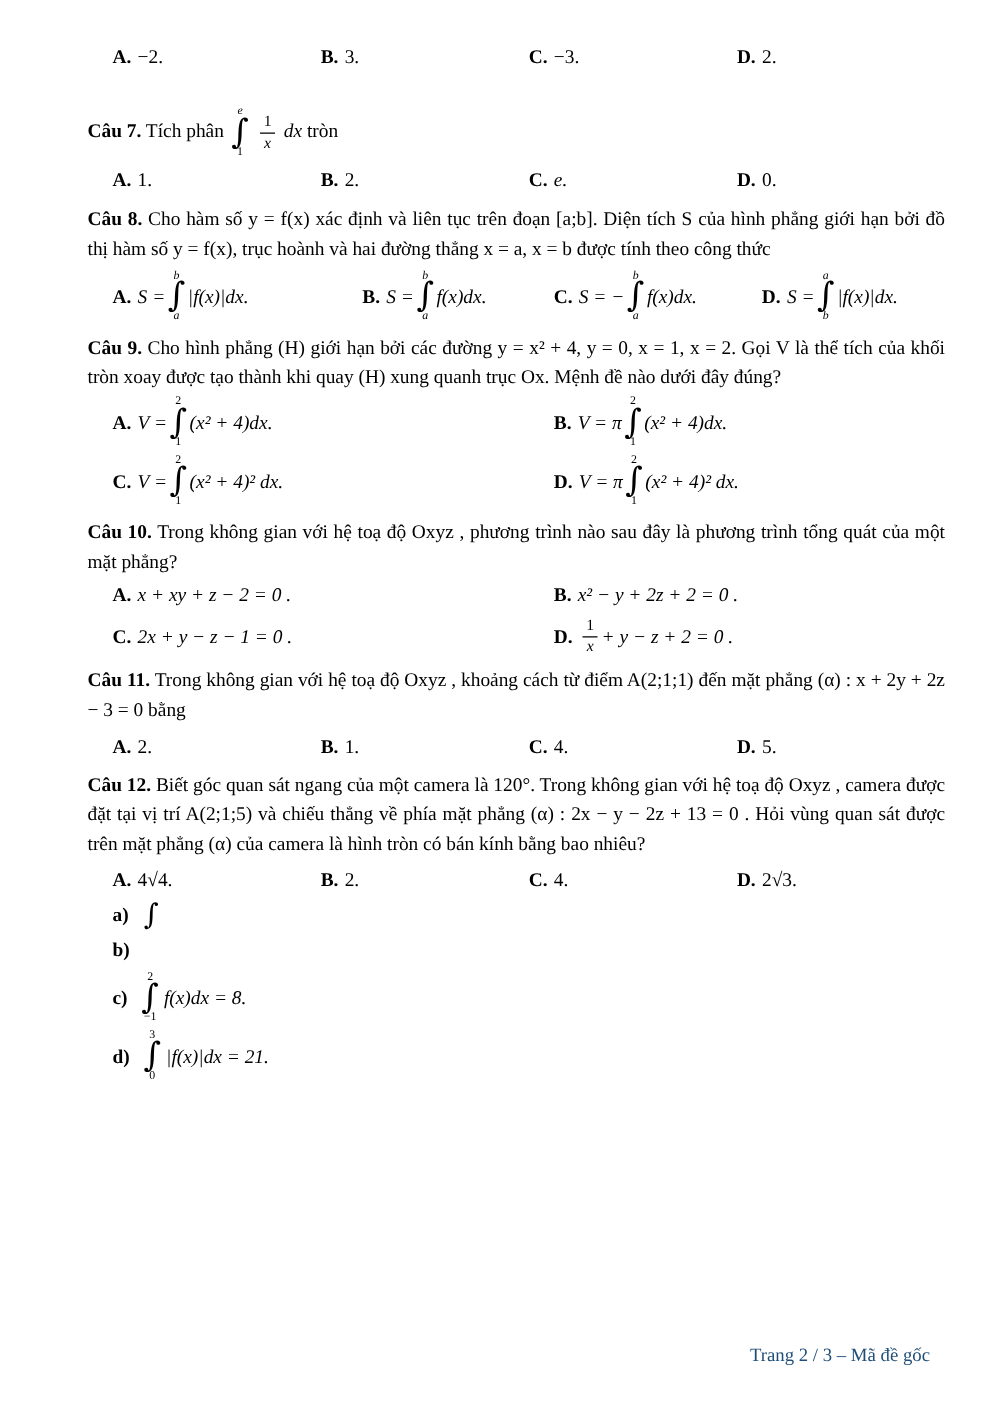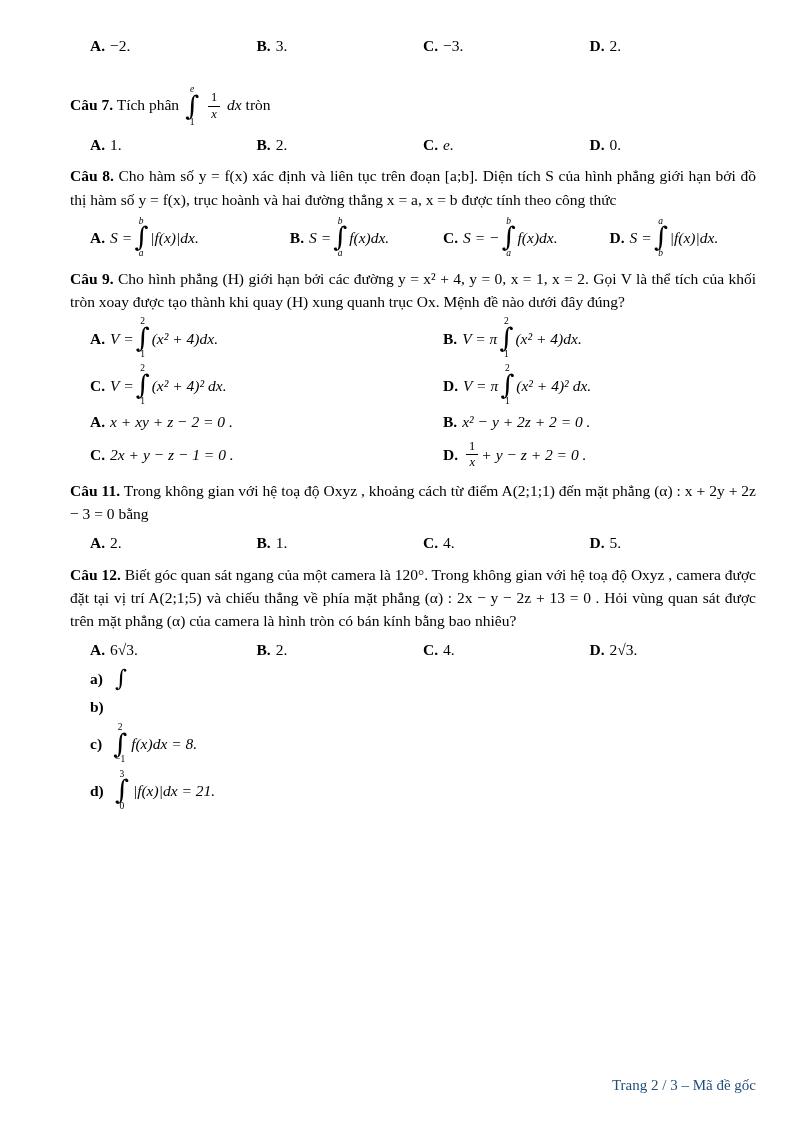--- a/index.html
+++ b/index.html
@@ -23,21 +23,21 @@
   .intgrl { display:inline-flex; flex-direction:column; align-items:center; vertical-align:middle; line-height:1; margin:0 2px; }
   .ilim { font-size:9.5px; line-height:1; }
   .isign { font-size:27px; line-height:0.85; font-style:normal; font-family:"DejaVu Serif","DejaVu Sans",serif; }
   .inline-int { font-size:23px; vertical-align:middle; line-height:0.9; font-family:"DejaVu Serif","DejaVu Sans",serif; margin:0 3px; display:inline-block; }
   .frac { display:inline-flex; flex-direction:column; align-items:center; vertical-align:middle; margin:0 3px; line-height:1; }
   .fnum { font-size:12.5px; line-height:1.25; padding:0 3px; border-bottom:1px solid #000; }
   .fden { font-size:12.5px; line-height:1.25; }
   .q7line { margin-top:28px; }
   .p2item { margin-top:5px; padding-left:20px; display:flex; align-items:center; flex-wrap:wrap; }
   .p2item > span { margin-right:4px; }
-  .footer { position:absolute; right:38px; bottom:26px; color:#1f4e79; font-size:15px; }
+  .footer { position:absolute; right:50px; bottom:26px; color:#1f4e79; font-size:15px; }
 </style>
 </head>
 <body>
 
 <div class="page">
 
   <div class="row4">
     <span class="opt">
       <span class="olab">A.</span>
       <span>−2.</span>
@@ -177,20 +177,24 @@
       <span class="fm">V = π</span>
       <span class="intgrl">
         <span class="ilim">2</span>
         <span class="isign">∫</span>
         <span class="ilim">1</span>
       </span>
       <span class="fm">(x² + 4)² dx.</span>
     </span>
   </div>
 
+  <div class="qpara">
+    <span class="qlab">Câu 10.</span>
+    <span>Trong không gian với hệ toạ độ Oxyz , phương trình nào sau đây là phương trình tổng quát của một mặt phẳng?</span>
+  </div>
   <div class="grid2">
     <span class="opt">
       <span class="olab">A.</span>
       <span class="fm">x + xy + z − 2 = 0 .</span>
     </span>
     <span class="opt">
       <span class="olab">B.</span>
       <span class="fm">x² − y + 2z + 2 = 0 .</span>
     </span>
     <span class="opt">
@@ -230,21 +234,21 @@
     </span>
   </div>
 
   <div class="qpara">
     <span class="qlab">Câu 12.</span>
     <span>Biết góc quan sát ngang của một camera là 120°. Trong không gian với hệ toạ độ Oxyz , camera được đặt tại vị trí A(2;1;5) và chiếu thẳng về phía mặt phẳng (α) : 2x − y − 2z + 13 = 0 . Hỏi vùng quan sát được trên mặt phẳng (α) của camera là hình tròn có bán kính bằng bao nhiêu?</span>
   </div>
   <div class="row4">
     <span class="opt">
       <span class="olab">A.</span>
-      <span>6√3.</span>
+      <span>4√4.</span>
     </span>
     <span class="opt">
       <span class="olab">B.</span>
       <span>2.</span>
     </span>
     <span class="opt">
       <span class="olab">C.</span>
       <span>4.</span>
     </span>
     <span class="opt">

